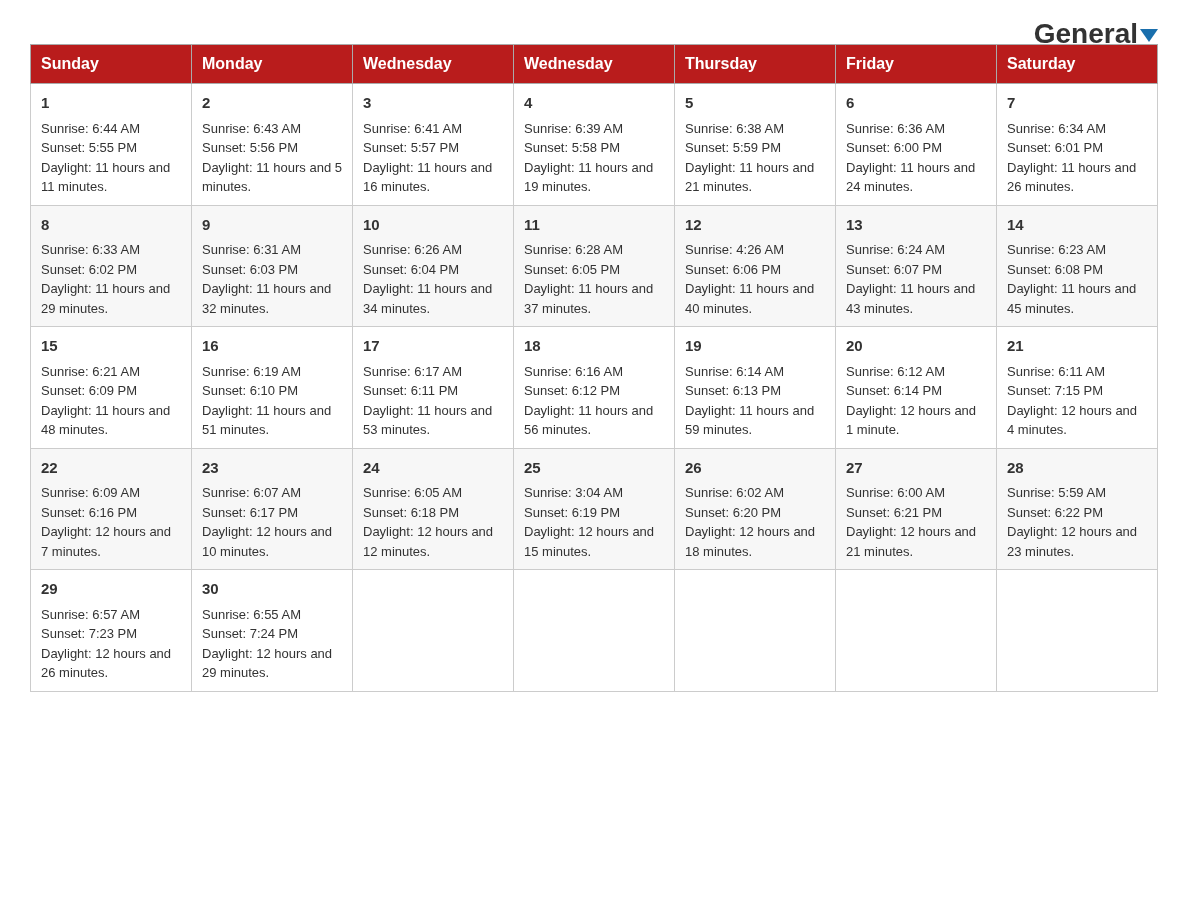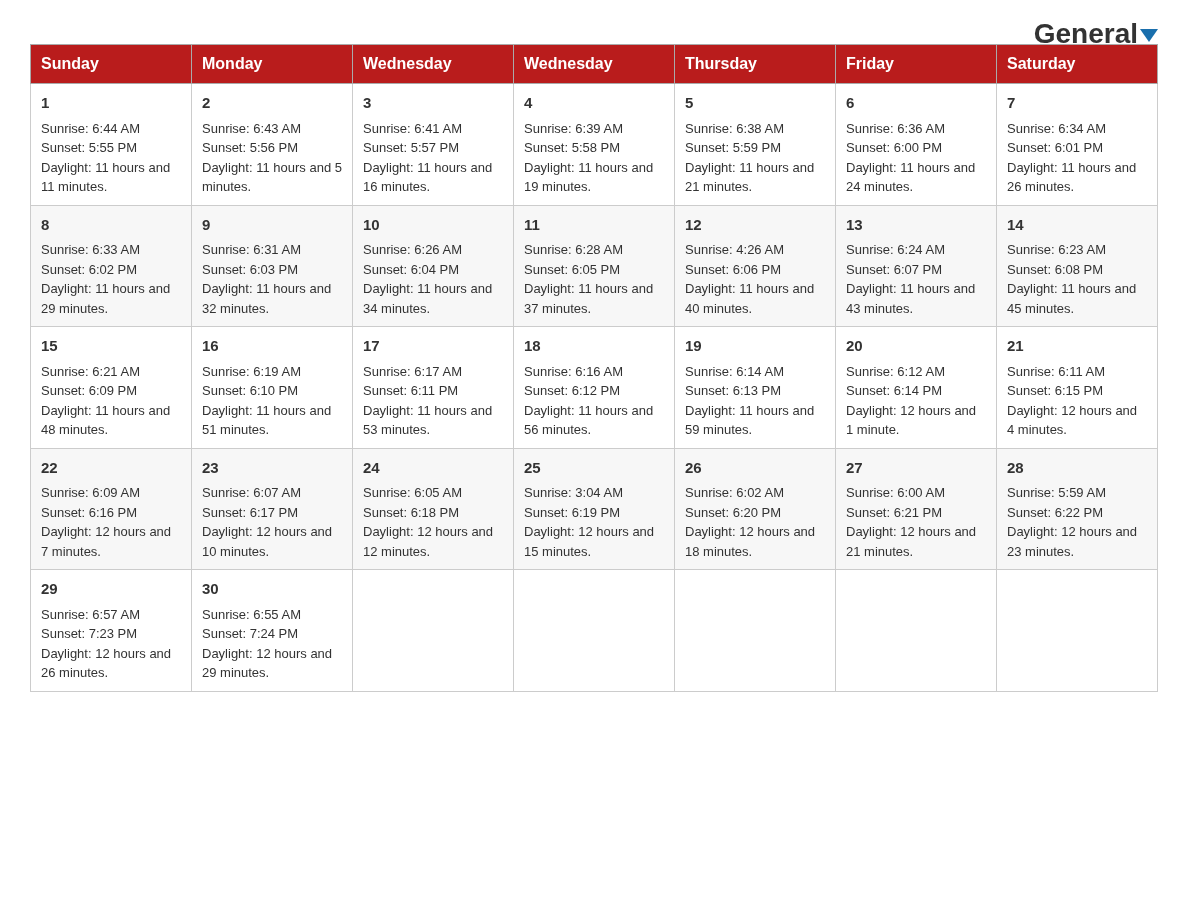--- a/index.html
+++ b/index.html
@@ -237,21 +237,21 @@
       </td>
         <td>
         <span class="day-num">20</span>
         <span>Sunrise: 6:12 AM</span><br>
         <span>Sunset: 6:14 PM</span><br>
         <span>Daylight: 12 hours and 1 minute.</span>
       </td>
         <td>
         <span class="day-num">21</span>
         <span>Sunrise: 6:11 AM</span><br>
-        <span>Sunset: 6:15 PM</span><br>
+        <span>Sunset: 7:15 PM</span><br>
         <span>Daylight: 12 hours and 4 minutes.</span>
       </td>
       </tr>
       <tr>
         <td>
         <span class="day-num">22</span>
         <span>Sunrise: 6:09 AM</span><br>
         <span>Sunset: 6:16 PM</span><br>
         <span>Daylight: 12 hours and 7 minutes.</span>
       </td>

